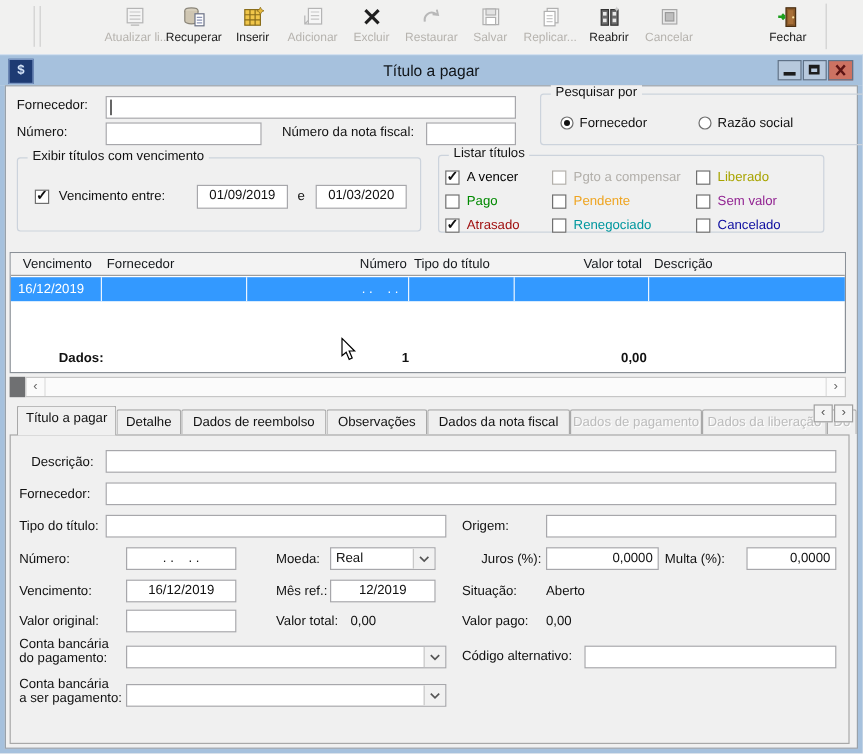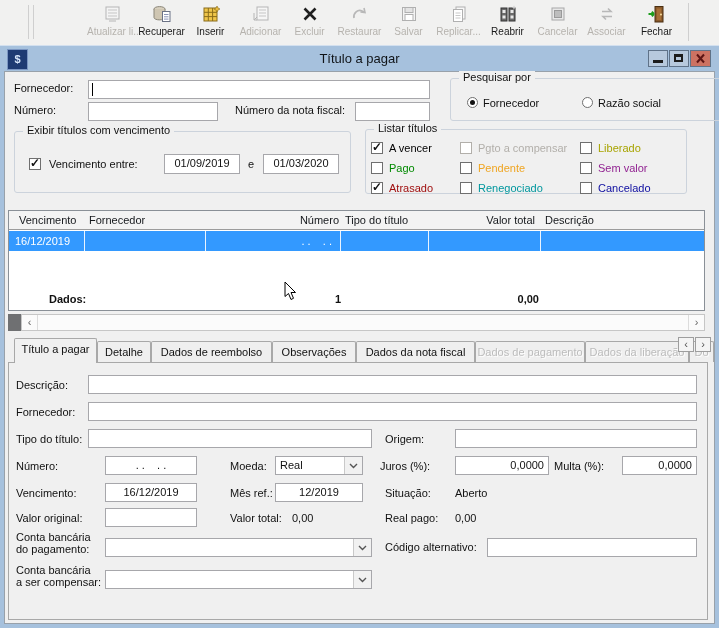--- a/index.html
+++ b/index.html
@@ -150,26 +150,20 @@
           <path d="M17 2.5l.7 1.4 1.4.7-1.4.7-.7 1.4-.7-1.4-1.4-.7 1.4-.7z" fill="#c9c9c9"></path>
         </svg></span>
     <span class="tb-lbl">Reabrir</span>
   </div>
   <div class="tb-btn dis" style="left:533px">
     <span class="tb-ico"><svg width="22" height="22" viewBox="0 0 22 22">
           <rect x="5" y="5" width="12" height="12" fill="#e8e8e8" stroke="#a8a8a8"></rect>
           <rect x="7.5" y="7.5" width="7" height="7" fill="#bdbdbd" stroke="#9a9a9a"></rect>
         </svg></span>
     <span class="tb-lbl">Cancelar</span>
-  </div>
-  <div class="tb-btn dis" style="left:582px">
-    <span class="tb-ico"><svg width="22" height="22" viewBox="0 0 22 22">
-          <path d="M6 8.5h9l-3-3M16 13.5H7l3 3" fill="none" stroke="#b8b8b8" stroke-width="1.6"></path>
-        </svg></span>
-    <span class="tb-lbl">Associar</span>
   </div>
   <div class="tb-btn" style="left:632px">
     <span class="tb-ico"><svg width="22" height="22" viewBox="0 0 22 22">
           <rect x="9" y="3.5" width="8" height="15.5" fill="#8a5a2a" stroke="#4a2f12"></rect>
           <rect x="10.8" y="5.5" width="4.4" height="11.5" fill="#a87038"></rect>
           <circle cx="15" cy="11.5" r="0.9" fill="#ffe9a8"></circle>
           <path d="M2.5 11h5.5M8 11L5.8 8.8M8 11l-2.2 2.2" fill="none" stroke="#1d9e1d" stroke-width="2"></path>
         </svg></span>
     <span class="tb-lbl">Fechar</span>
   </div>
@@ -275,70 +269,70 @@
   <div class="tab" style="left:267px;top:269px;width:84px;height:21px">Observações</div>
   <div class="tab" style="left:351px;top:269px;width:119px;height:21px">Dados da nota fiscal</div>
   <div class="tab disabled" style="left:470px;top:269px;width:110px;height:21px">Dados de pagamento</div>
   <div class="tab disabled" style="left:580px;top:269px;width:104px;height:21px">Dados da liberação</div>
   <div class="tab disabled" style="left:684px;top:269px;width:25px;height:21px">Do</div>
   <div class="tabscroll" style="left:673px;top:265px">‹</div>
   <div class="tabscroll" style="left:690px;top:265px">›</div>
 
   <div id="tabpanel"></div>
 
-  <label style="left:11px;top:307px;z-index:2">Descrição:</label>
+  <label style="left:21px;top:307px;z-index:2">Descrição:</label>
   <div class="inp" style="left:83px;top:303px;width:609px;z-index:2"><span></span></div>
 
   <label style="left:11px;top:334px;z-index:2">Fornecedor:</label>
   <div class="inp" style="left:83px;top:330px;width:609px;z-index:2"><span></span></div>
 
   <label style="left:11px;top:361px;z-index:2">Tipo do título:</label>
   <div class="inp" style="left:83px;top:357px;width:284px;z-index:2"><span></span></div>
   <label style="left:380px;top:361px;z-index:2">Origem:</label>
   <div class="inp" style="left:450px;top:357px;width:242px;z-index:2"><span></span></div>
 
   <label style="left:11px;top:388px;z-index:2">Número:</label>
   <div class="inp center" style="left:100px;top:384px;width:92px;z-index:2"><span>. .&nbsp;&nbsp;&nbsp;&nbsp;. .</span></div>
   <label style="left:225px;top:388px;z-index:2">Moeda:</label>
   <div class="selbox" style="left:270px;top:384px;width:88px;z-index:2"><span>Real</span><span class="selbtn">
           <svg width="9" height="6" viewBox="0 0 9 6">
             <path d="M1 1l3.5 3.5L8 1" stroke="#555" fill="none" stroke-width="1.4"></path>
           </svg>
         </span></div>
-  <label style="left:375px;top:388px;z-index:2">Juros (%):</label>
+  <label style="left:396px;top:388px;z-index:2">Juros (%):</label>
   <div class="inp right" style="left:450px;top:384px;width:94px;z-index:2"><span>0,0000</span></div>
   <label style="left:549px;top:388px;z-index:2">Multa (%):</label>
   <div class="inp right" style="left:617px;top:384px;width:75px;z-index:2"><span>0,0000</span></div>
 
   <label style="left:11px;top:415px;z-index:2">Vencimento:</label>
   <div class="inp center" style="left:100px;top:411px;width:92px;z-index:2"><span>16/12/2019</span></div>
   <label style="left:225px;top:415px;z-index:2">Mês ref.:</label>
   <div class="inp center" style="left:270px;top:411px;width:88px;z-index:2"><span>12/2019</span></div>
   <label style="left:380px;top:415px;z-index:2">Situação:</label>
   <span class="stat" style="left:450px;top:415px;z-index:2">Aberto</span>
 
   <label style="left:11px;top:440px;z-index:2">Valor original:</label>
   <div class="inp" style="left:100px;top:436px;width:92px;z-index:2"><span></span></div>
   <label style="left:225px;top:440px;z-index:2">Valor total:</label>
   <span class="stat" style="left:287px;top:440px;z-index:2">0,00</span>
-  <label style="left:380px;top:440px;z-index:2">Real pago:</label>
+  <label style="left:380px;top:440px;z-index:2">Valor pago:</label>
   <span class="stat" style="left:450px;top:440px;z-index:2">0,00</span>
 
   <label style="left:11px;top:459px;z-index:2">Conta bancária</label>
   <label style="left:11px;top:471px;z-index:2">do pagamento:</label>
   <div class="selbox" style="left:100px;top:466px;width:267px;z-index:2"><span></span><span class="selbtn">
           <svg width="9" height="6" viewBox="0 0 9 6">
             <path d="M1 1l3.5 3.5L8 1" stroke="#555" fill="none" stroke-width="1.4"></path>
           </svg>
         </span></div>
   <label style="left:380px;top:469px;z-index:2">Código alternativo:</label>
   <div class="inp" style="left:482px;top:466px;width:210px;z-index:2"><span></span></div>
 
   <label style="left:11px;top:492px;z-index:2">Conta bancária</label>
-  <label style="left:11px;top:504px;z-index:2">a ser compensar:</label>
+  <label style="left:11px;top:504px;z-index:2">a ser pagamento:</label>
   <div class="selbox" style="left:100px;top:498px;width:267px;z-index:2"><span></span><span class="selbtn">
           <svg width="9" height="6" viewBox="0 0 9 6">
             <path d="M1 1l3.5 3.5L8 1" stroke="#555" fill="none" stroke-width="1.4"></path>
           </svg>
         </span></div>
 
 </div>
 </div>
 
 <div id="cursor">

